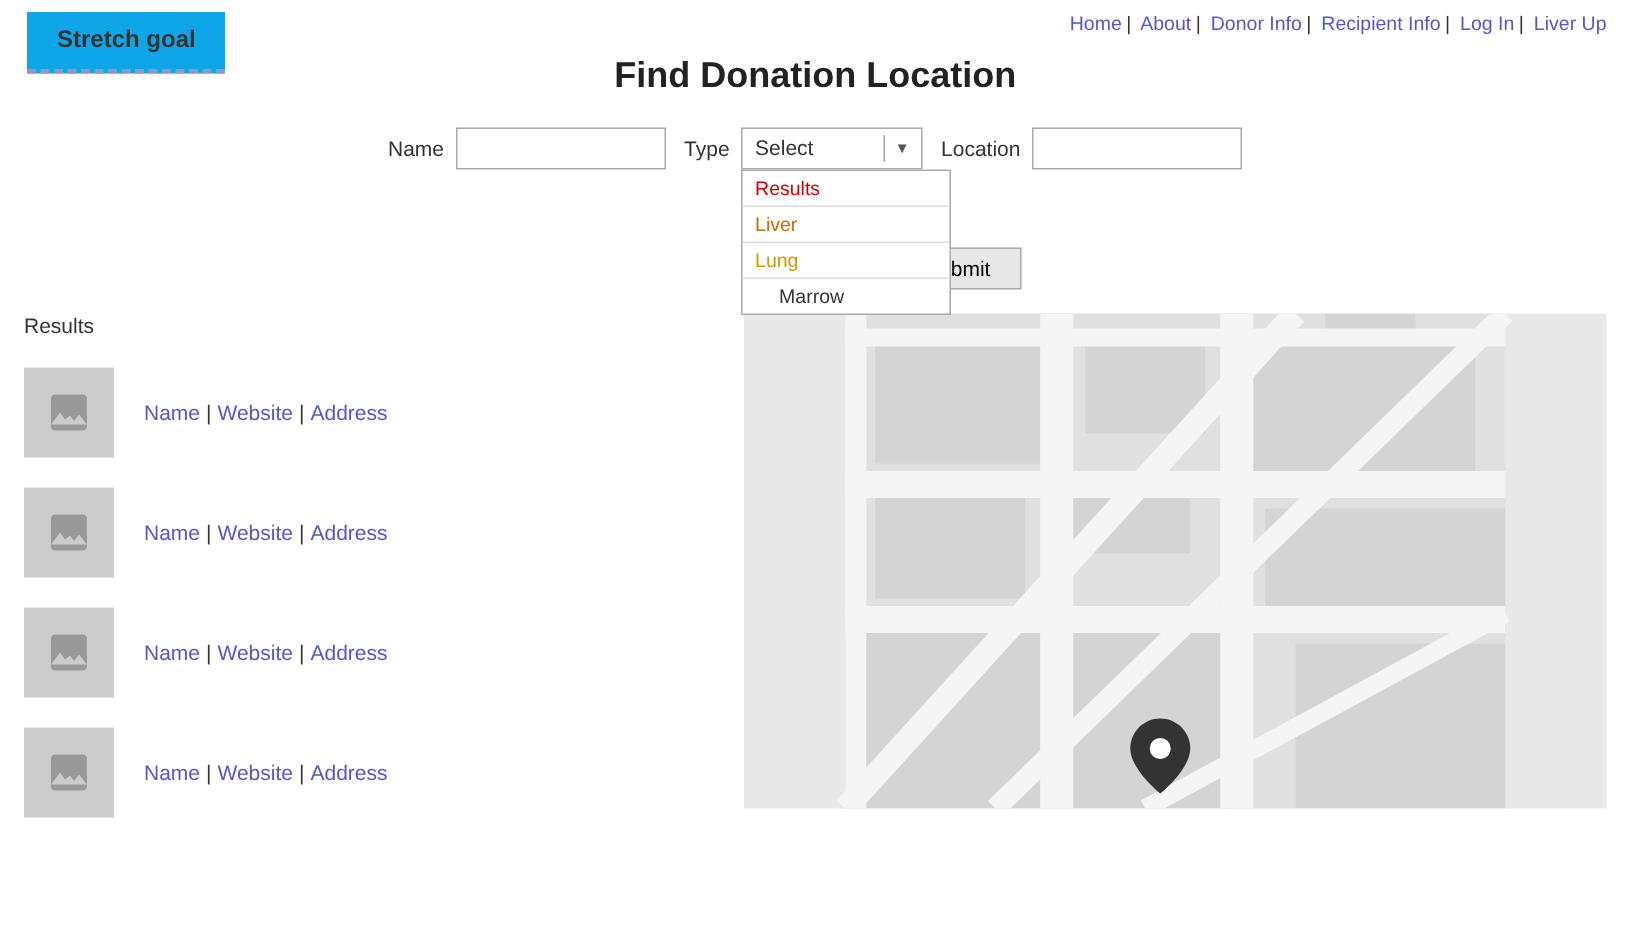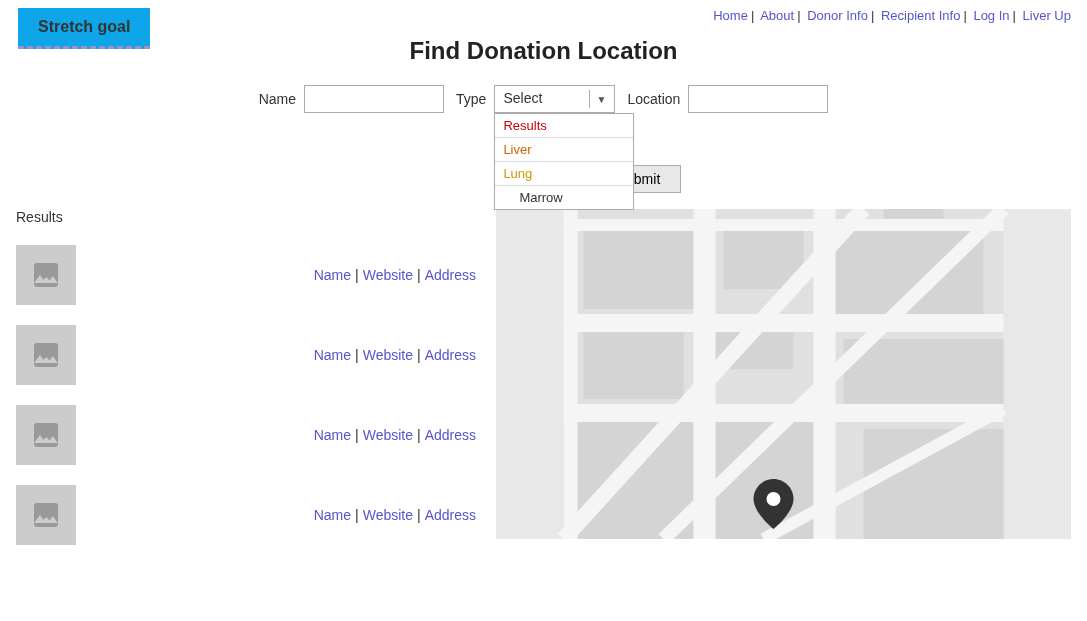--- a/index.html
+++ b/index.html
@@ -133,21 +133,20 @@
     .results-label {
       font-size: 14px;
       color: #333;
       margin-bottom: 20px;
     }
     .result-item {
       display: flex;
       align-items: center;
       gap: 20px;
       margin-bottom: 20px;
-      justify-content: space-between;
     }
     .result-thumbnail {
       width: 60px;
       height: 60px;
       background: #ccc;
       display: flex;
       align-items: center;
       justify-content: center;
       flex-shrink: 0;
     }

